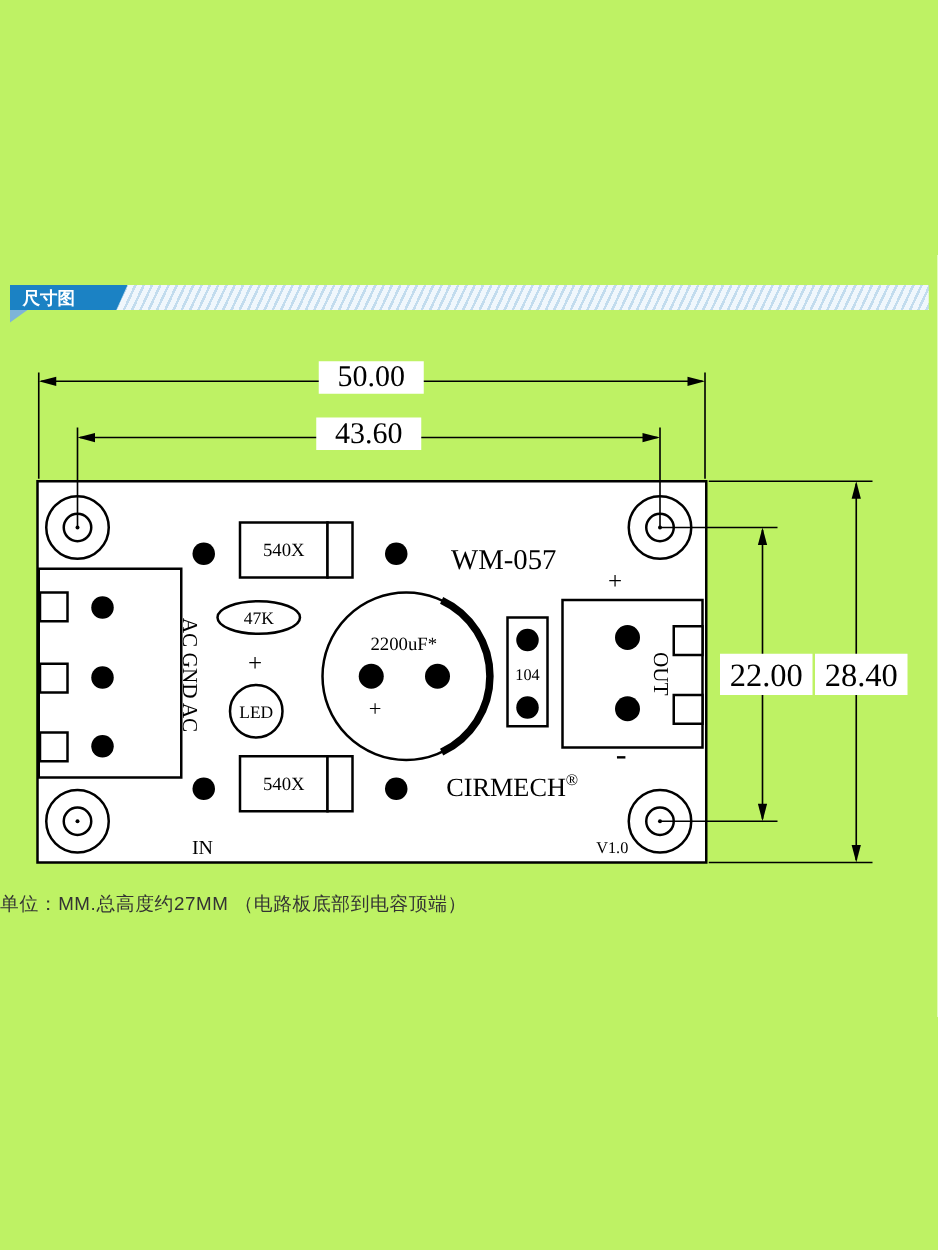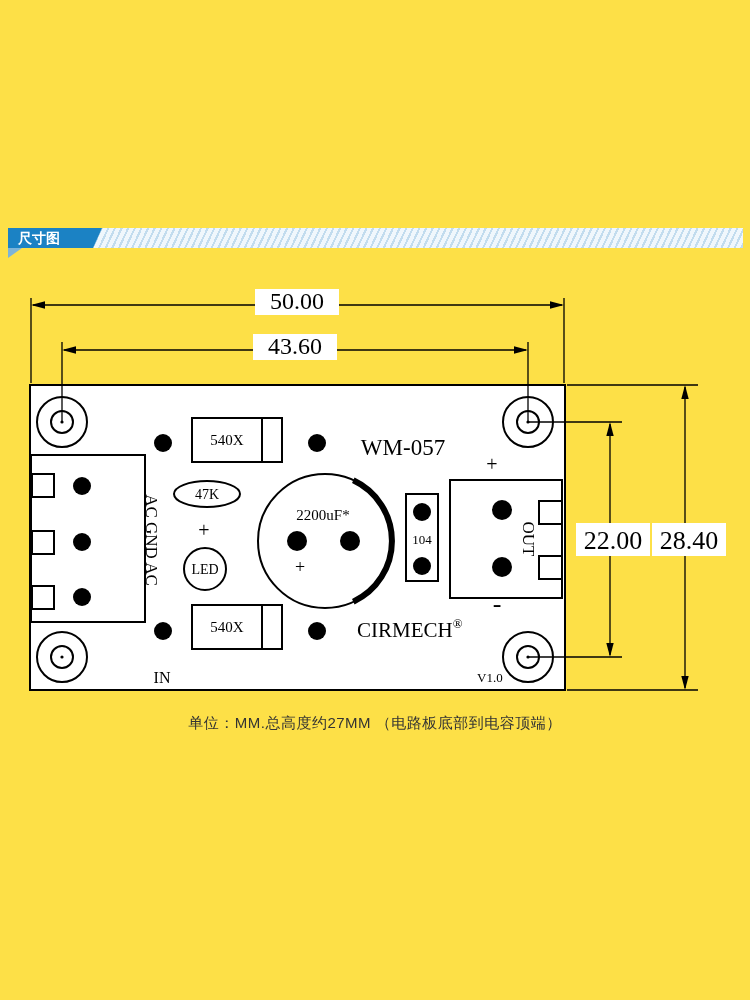--- a/index.html
+++ b/index.html
@@ -1,16 +1,16 @@
 <!DOCTYPE html>
 <html><head>
 <meta charset="utf-8">
 <style>
   html,body{margin:0;padding:0;background:#fff;}
-  .page{position:relative;width:750px;height:1000px;background:#fde047;overflow:hidden;
+  .page{position:relative;width:750px;height:1000px;background:#bef264;overflow:hidden;
         font-family:"Liberation Sans",sans-serif;}
 
   
   .ribbon{position:absolute;left:8px;top:228px;width:735px;height:20px;}
   .ribbon-stripes{position:absolute;left:0;top:0;width:100%;height:100%;
       background:repeating-linear-gradient(115deg,#c2dcee 0px,#c2dcee 2px,#f0f7fc 2px,#f0f7fc 6px);}
   .ribbon-tab{position:absolute;left:0;top:0;width:94px;height:20px;background:#1b82c4;
       clip-path:polygon(0 0,100% 0,calc(100% - 9px) 100%,0 100%);
       color:#fff;font-size:14px;line-height:20px;padding-left:10px;box-sizing:border-box;font-weight:bold;}
   .ribbon-fold{position:absolute;left:0;top:20px;width:0;height:0;
@@ -19,21 +19,21 @@
   
   .drawing{position:absolute;left:0;top:285px;}
   .drawing text{font-family:"Liberation Serif",serif;fill:#000;}
   .s2{fill:#ffffff;stroke:#000;stroke-width:2;}
   .pad{fill:#000;stroke:none;}
   .dimln{stroke:#000;stroke-width:1.3;}
   .arrow{fill:#000;stroke:none;}
   .mask{fill:#ffffff;stroke:none;}
 
   
-  .caption{position:absolute;width:750px;text-align:center;font-size:15px;letter-spacing:0.5px;}
+  .caption{position:absolute;width:750px;font-size:15px;letter-spacing:0.5px;}
   .caption.note{left:0;top:714px;color:#333333;}
   .caption.disclaimer{left:40px;width:710px;top:746px;color:#e60012;}
 </style>
 </head>
 <body>
 
 <div class="page">
 
   <div class="ribbon">
     <div class="ribbon-stripes"></div>

